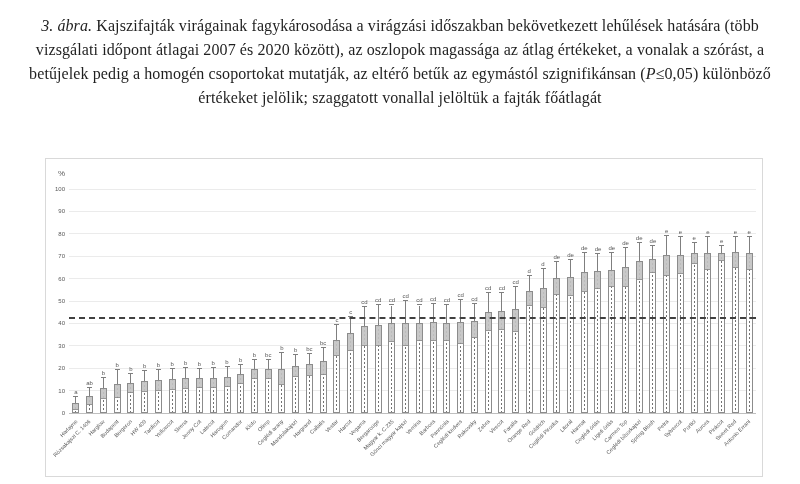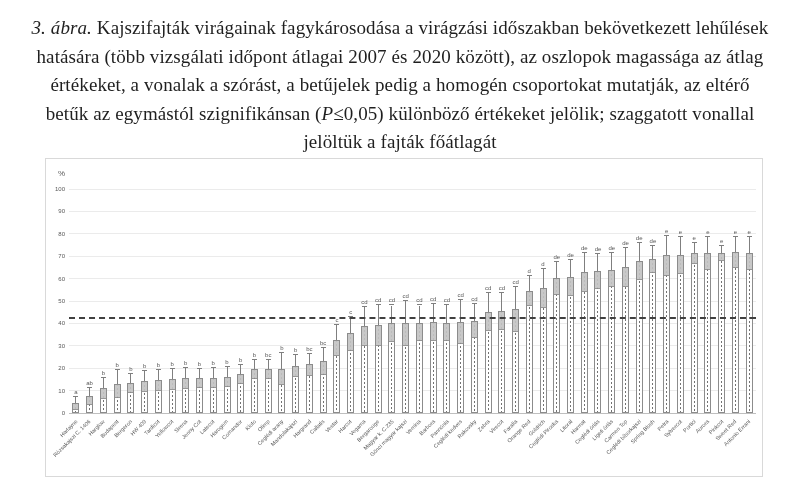--- a/index.html
+++ b/index.html
@@ -1,20 +1,20 @@
 <!DOCTYPE html>
 <html><head>
 <meta charset="utf-8">
 <style>
   html,body{margin:0;padding:0;background:#ffffff;}
   body{width:800px;height:484px;position:relative;font-family:"Liberation Sans",sans-serif;overflow:hidden;}
   .caption{
     width:742px;margin:14px auto 0 auto;text-align:center;
     font-family:"Liberation Serif","DejaVu Serif",serif;
-    font-size:19px;line-height:1.5;color:#1f1f1f;letter-spacing:0.1px;
+    font-size:16px;line-height:1.5;color:#1f1f1f;letter-spacing:0.1px;
   }
   .caption .it{font-style:italic;}
   .chart-box{
     position:absolute;left:45px;top:158px;width:718px;height:319px;
     background:#ffffff;border:1px solid #d9d9d9;box-sizing:border-box;
   }
   .y-unit{position:absolute;left:12px;top:10px;font-size:8px;color:#595959;}
   .plot{position:absolute;left:23px;top:30px;width:687px;height:224px;}
   .gridline{position:absolute;left:0;width:100%;height:1px;background:#ebebeb;}
   .axis-line{position:absolute;left:0;bottom:-1px;width:100%;height:1px;background:#bfbfbf;}

